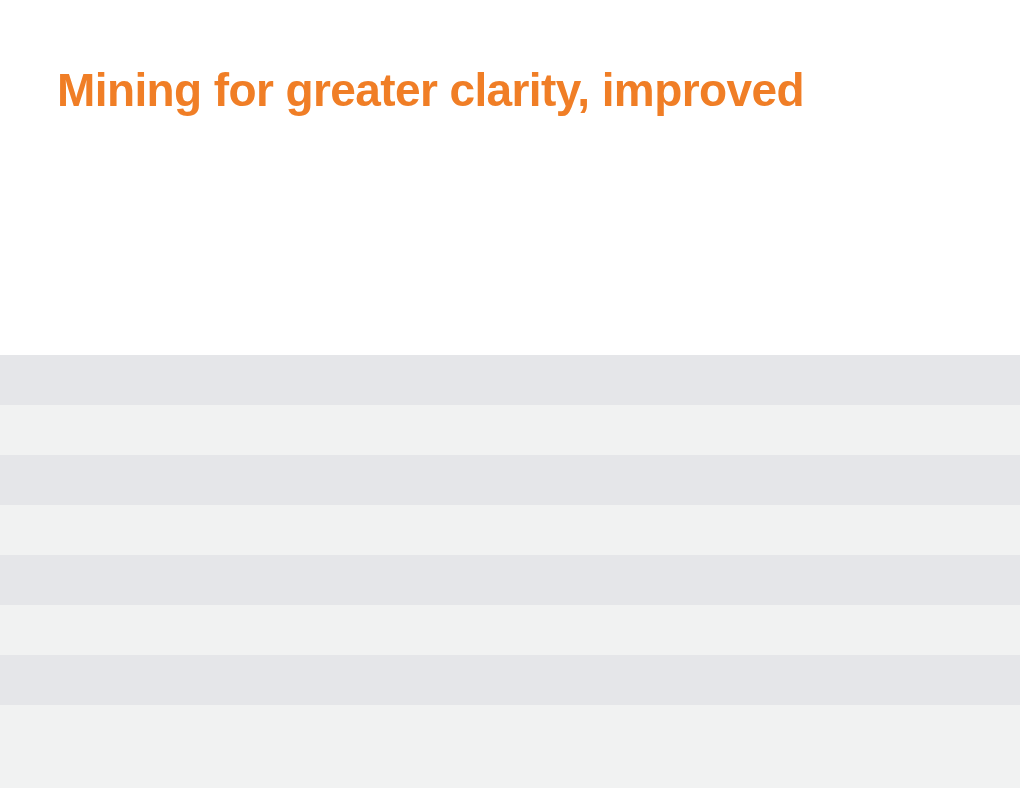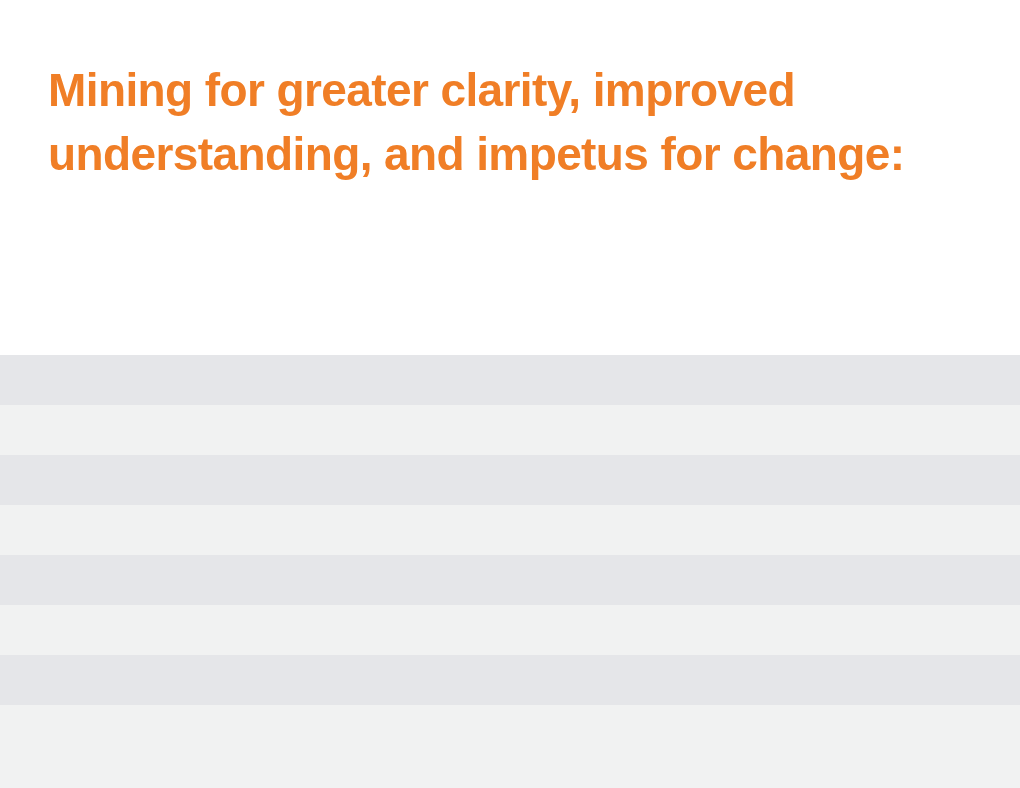--- a/index.html
+++ b/index.html
@@ -19,21 +19,21 @@
     position: relative;
     width: 1020px;
     height: 788px;
     background: #ffffff;
     overflow: hidden;
   }
 
   
   .heading-block {
     position: absolute;
-    left: 48px;
+    left: 57px;
     top: 58px;
     width: 950px;
   }
 
   .heading-line {
     display: block;
     font-family: "Liberation Sans", sans-serif;
     font-weight: 700;
     font-size: 46px;
     line-height: 64px;
@@ -64,21 +64,20 @@
     height: 83px;
   }
 </style>
 </head>
 <body>
 
 <div class="slide">
 
   <div class="heading-block">
     <span class="heading-line">Mining for greater clarity, improved</span>
-    <span class="heading-line">understanding, and impetus for change:</span>
   </div>
 
   <div class="stripe-band">
     <div class="stripe dark"></div>
     <div class="stripe light"></div>
     <div class="stripe dark"></div>
     <div class="stripe light"></div>
     <div class="stripe dark"></div>
     <div class="stripe light"></div>
     <div class="stripe dark"></div>

